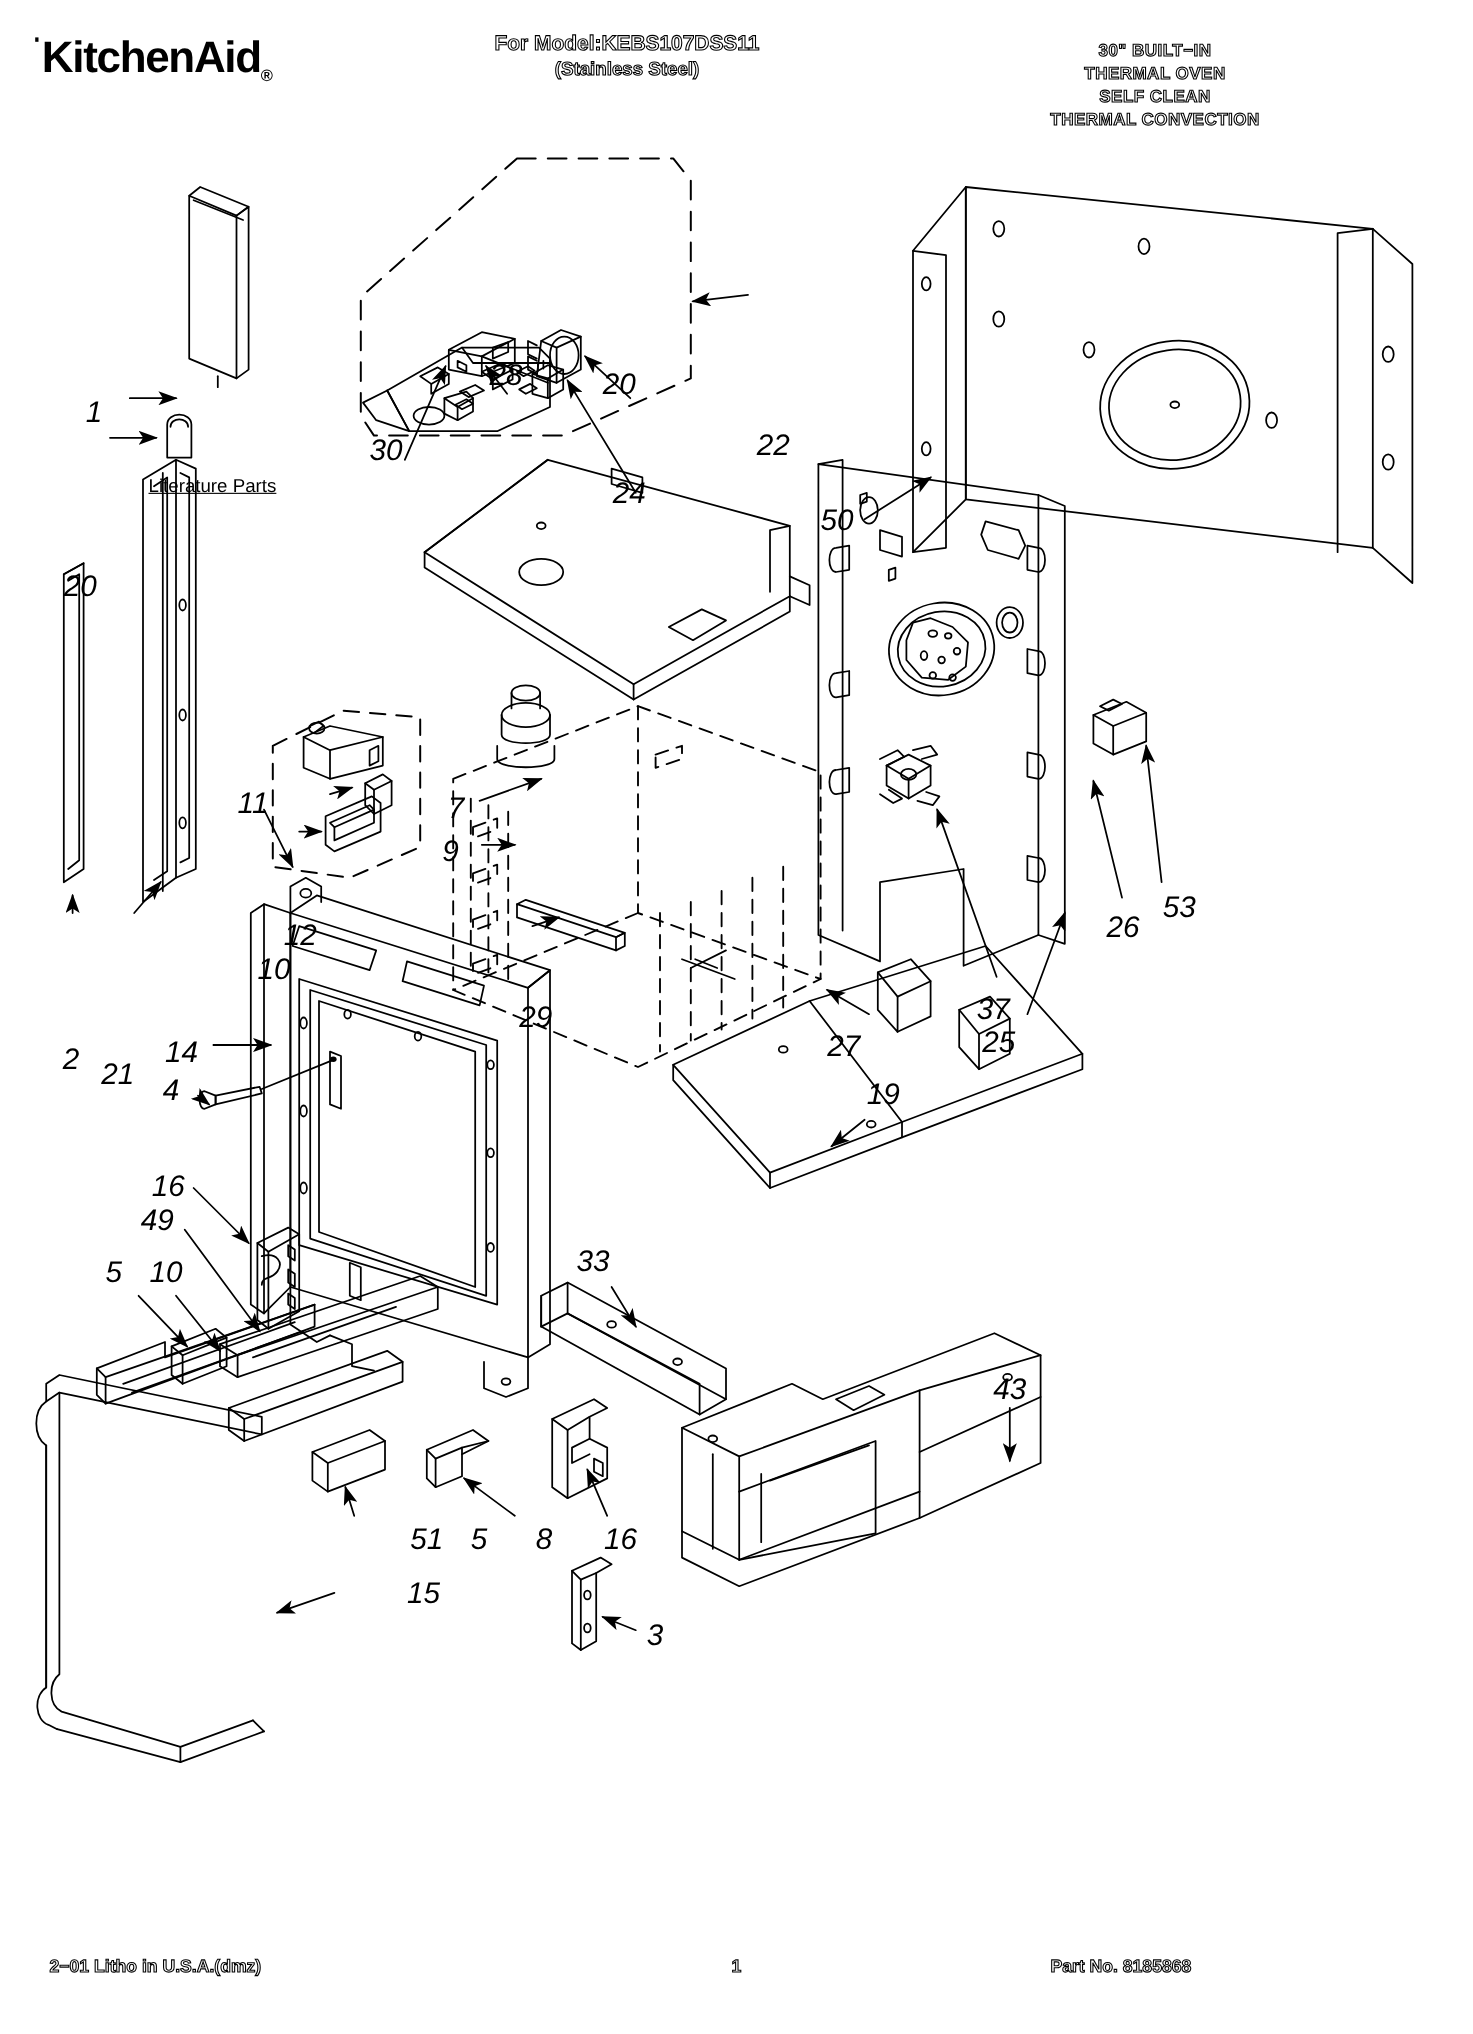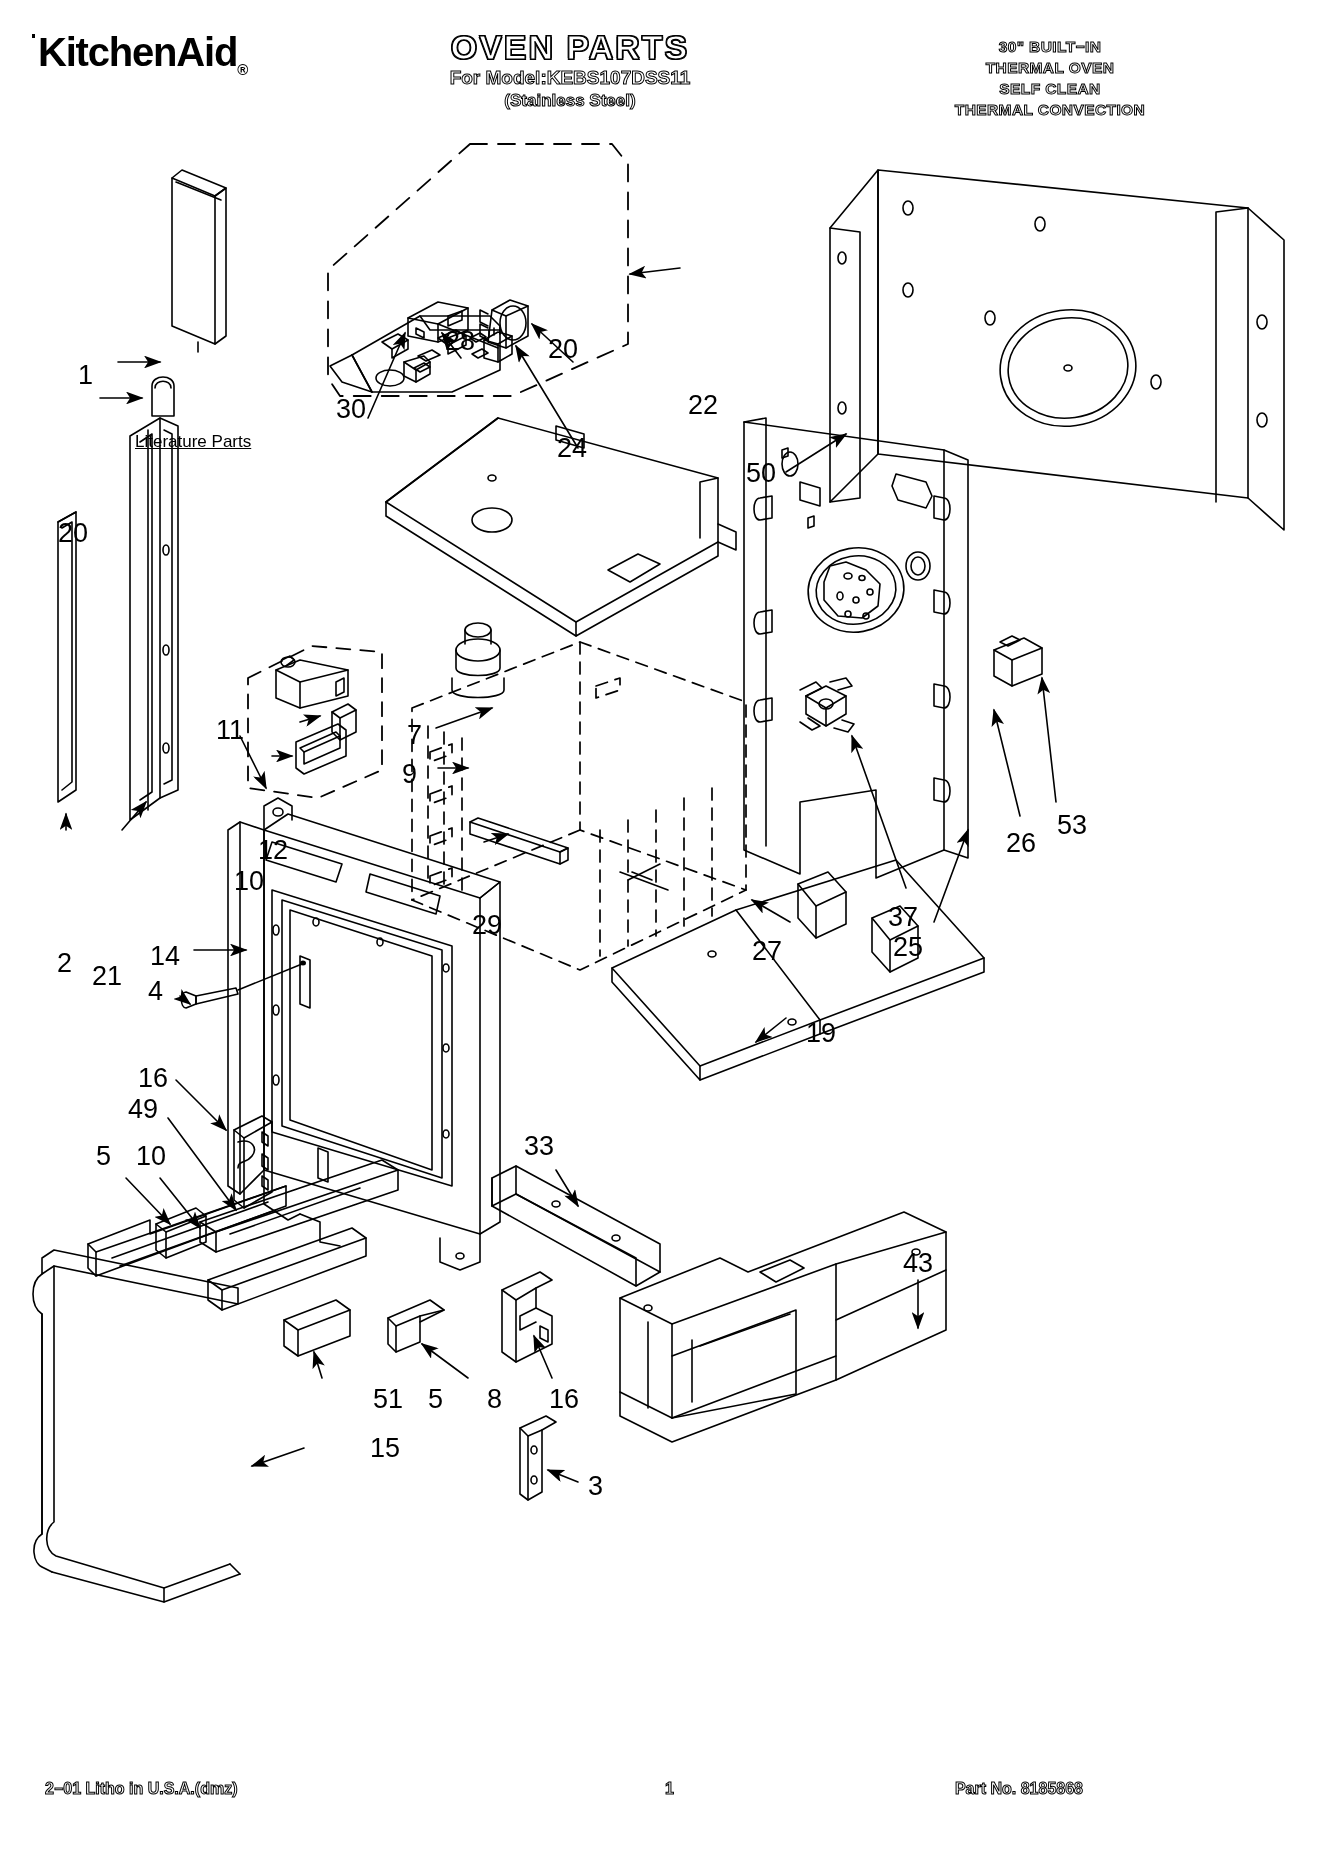--- a/index.html
+++ b/index.html
@@ -50,37 +50,36 @@
   #footer-right{position:absolute;right:45px;top:0;}
   .bold-out{font-weight:bold;}
 
   
   #diagram{position:absolute;left:0;top:130px;width:1339px;height:1650px;}
   #diagram svg{display:block;}
 
   
   .callout{
     position:absolute;font-size:27px;font-family:"Liberation Sans", sans-serif;
-    color:#000;line-height:1;white-space:nowrap;
+    color:#000;line-height:1;white-space:nowrap;font-style:italic;
   }
   .lit-label{
     position:absolute;font-size:17px;text-decoration:underline;
     font-family:"Liberation Sans", sans-serif;white-space:nowrap;
   }
 </style>
 </head>
 <body>
 
 <div id="header">
 
   <div id="logo-tick"></div>
   <div id="brand-logo"><span>KitchenAid</span><span class="reg">®</span></div>
 
   <div id="title-block">
-    <div id="doc-title" class="hollow">OVEN PARTS</div>
     <div id="doc-model" class="hollow-in">For Model:KEBS107DSS11</div>
     <div id="doc-finish" class="hollow-in">(Stainless Steel)</div>
   </div>
 
   <div id="spec-block">
     <div class="hollow-in">30" BUILT−IN</div>
     <div class="hollow-in">THERMAL OVEN</div>
     <div class="hollow-in">SELF CLEAN</div>
     <div class="hollow-in">THERMAL CONVECTION</div>
   </div>
@@ -507,21 +506,21 @@
     <div class="callout" style="left: 1006px; top: 700px;">26</div>
     <div class="callout" style="left: 1057px; top: 682px;">53</div>
     <div class="callout" style="left: 57px; top: 820px;">2</div>
     <div class="callout" style="left: 92px; top: 833px;">21</div>
     <div class="callout" style="left: 150px; top: 813px;">14</div>
     <div class="callout" style="left: 148px; top: 848px;">4</div>
     <div class="callout" style="left: 472px; top: 782px;">29</div>
     <div class="callout" style="left: 752px; top: 808px;">27</div>
     <div class="callout" style="left: 888px; top: 774px;">37</div>
     <div class="callout" style="left: 893px; top: 804px;">25</div>
-    <div class="callout" style="left: 806px; top: 852px; margin-top: 38px;">19</div>
+    <div class="callout" style="left: 788px; top: 852px;">19</div>
     <div class="callout" style="left: 138px; top: 935px;">16</div>
     <div class="callout" style="left: 128px; top: 966px;">49</div>
     <div class="callout" style="left: 96px; top: 1013px;">5</div>
     <div class="callout" style="left: 136px; top: 1013px;">10</div>
     <div class="callout" style="left: 524px; top: 1003px;">33</div>
     <div class="callout" style="left: 903px; top: 1120px;">43</div>
     <div class="callout" style="left: 373px; top: 1256px;">51</div>
     <div class="callout" style="left: 428px; top: 1256px;">5</div>
     <div class="callout" style="left: 487px; top: 1256px;">8</div>
     <div class="callout" style="left: 549px; top: 1256px;">16</div>

